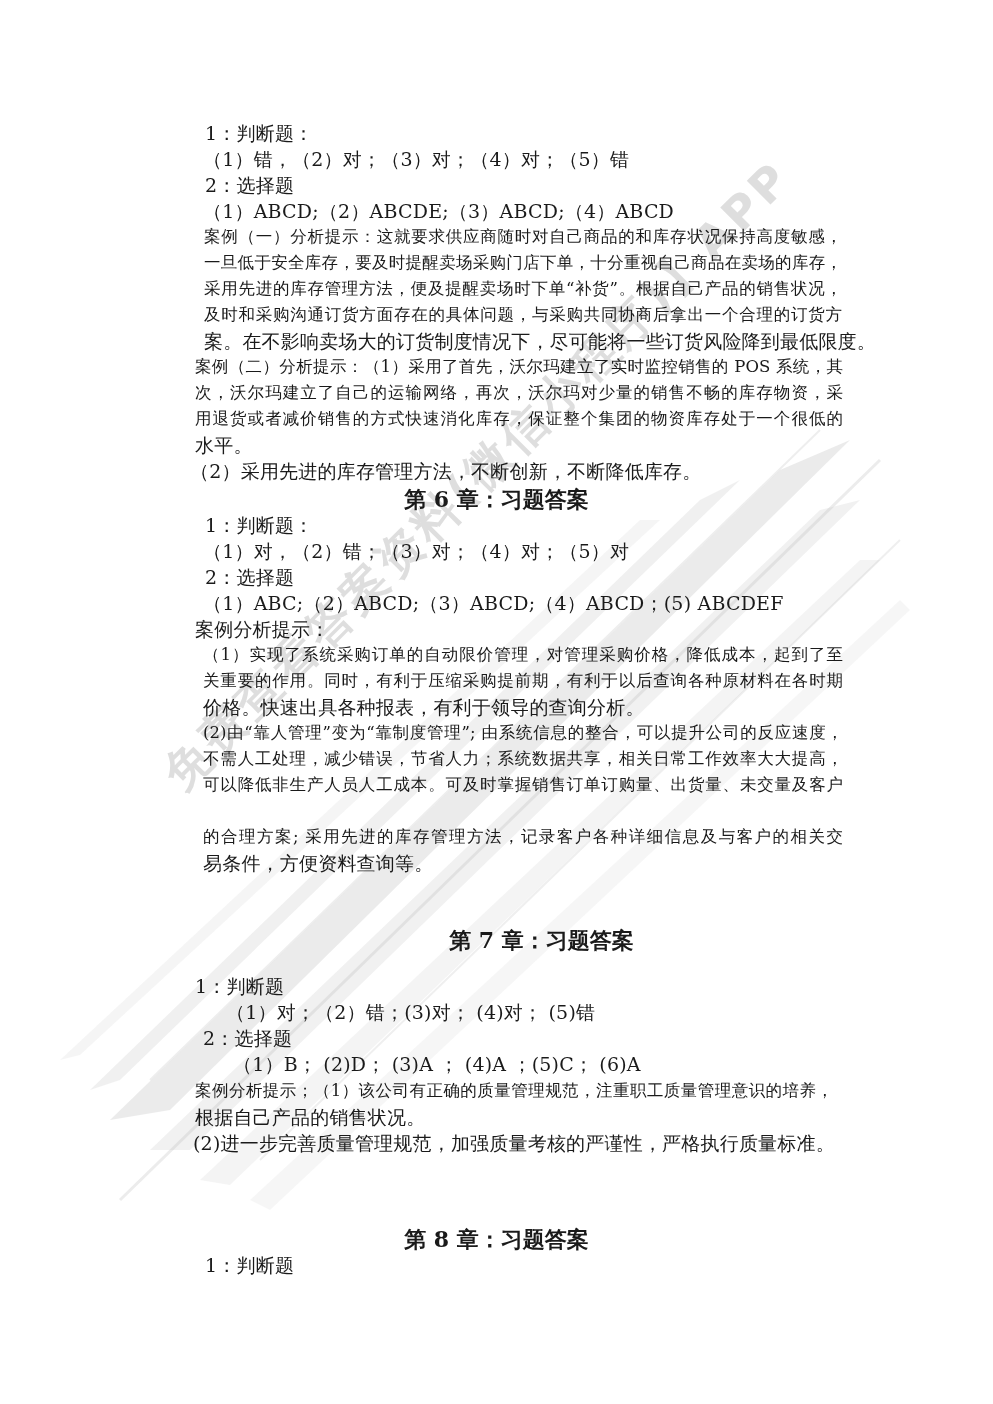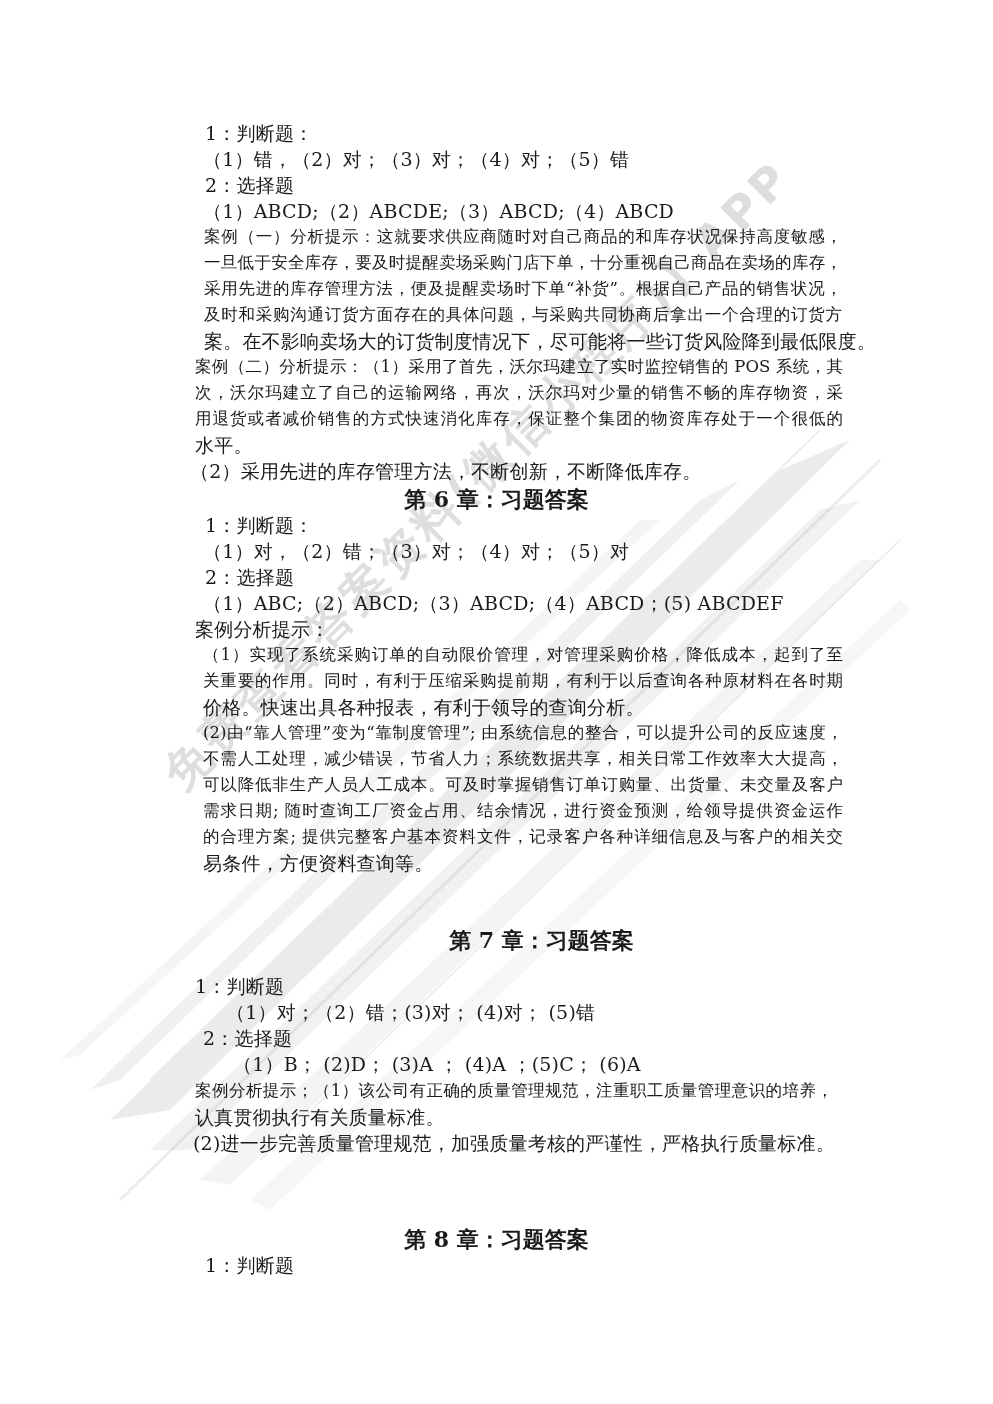--- a/index.html
+++ b/index.html
@@ -105,29 +105,28 @@
   <div class="line" style="left:203px; top:590px;">（1）ABC;（2）ABCD;（3）ABCD;（4）ABCD；(5) ABCDEF</div>
   <div class="line" style="left:195px; top:616px;">案例分析提示：</div>
 
   <div class="justify" style="left:203px; top:642px; width:640px;">（1）实现了系统采购订单的自动限价管理，对管理采购价格，降低成本，起到了至</div>
   <div class="justify" style="left:203px; top:668px; width:640px;">关重要的作用。同时，有利于压缩采购提前期，有利于以后查询各种原材料在各时期</div>
   <div class="line" style="left:203px; top:694px;">价格。快速出具各种报表，有利于领导的查询分析。</div>
 
   <div class="justify" style="left:203px; top:720px; width:640px;">(2)由“靠人管理”变为“靠制度管理”; 由系统信息的整合，可以提升公司的反应速度，</div>
   <div class="justify" style="left:203px; top:746px; width:640px;">不需人工处理，减少错误，节省人力；系统数据共享，相关日常工作效率大大提高，</div>
   <div class="justify" style="left:203px; top:772px; width:640px;">可以降低非生产人员人工成本。可及时掌握销售订单订购量、出货量、未交量及客户</div>
-  <div class="justify" style="left:203px; top:798px; width:640px;">需求日期; 随时查询工厂资金占用、结余情况，进行资金预测，给领导提供资金运作</div>
-  <div class="justify" style="left:203px; top:824px; width:640px;">的合理方案; 提供完整客户基本资料文件，记录客户各种详细信息及与客户的相关交</div>
+  <div class="justify" style="left:203px; top:824px; width:640px;">的合理方案; 采用先进的库存管理方法，记录客户各种详细信息及与客户的相关交</div>
   <div class="line" style="left:203px; top:850px;">易条件，方便资料查询等。</div>
 
   <div class="heading" style="top:927px;margin-left:45px;">第 7 章：习题答案</div>
   <div class="line" style="left:195px; top:973px;">1：判断题</div>
   <div class="line" style="left:226px; top:999px;">（1）对；（2）错；(3)对；  (4)对；  (5)错</div>
   <div class="line" style="left:203px; top:1025px;">2：选择题</div>
   <div class="line" style="left:233px; top:1051px;">（1）B；   (2)D；   (3)A ；   (4)A ；(5)C；  (6)A</div>
   <div class="justify" style="left:195px; top:1078px; width:638px;">案例分析提示；（1）该公司有正确的质量管理规范，注重职工质量管理意识的培养，</div>
-  <div class="line" style="left:195px; top:1104px;">认真贯彻执行有关质量标准。</div>
+  <div class="line" style="left:195px; top:1104px;">根据自己产品的销售状况。</div>
   <div class="line" style="left:193px; top:1130px;">(2)进一步完善质量管理规范，加强质量考核的严谨性，严格执行质量标准。</div>
 
   <div class="heading" style="top:1226px;">第 8 章：习题答案</div>
   <div class="line" style="left:205px; top:1252px;">1：判断题</div>
 
 </div>
 
 </body></html>

